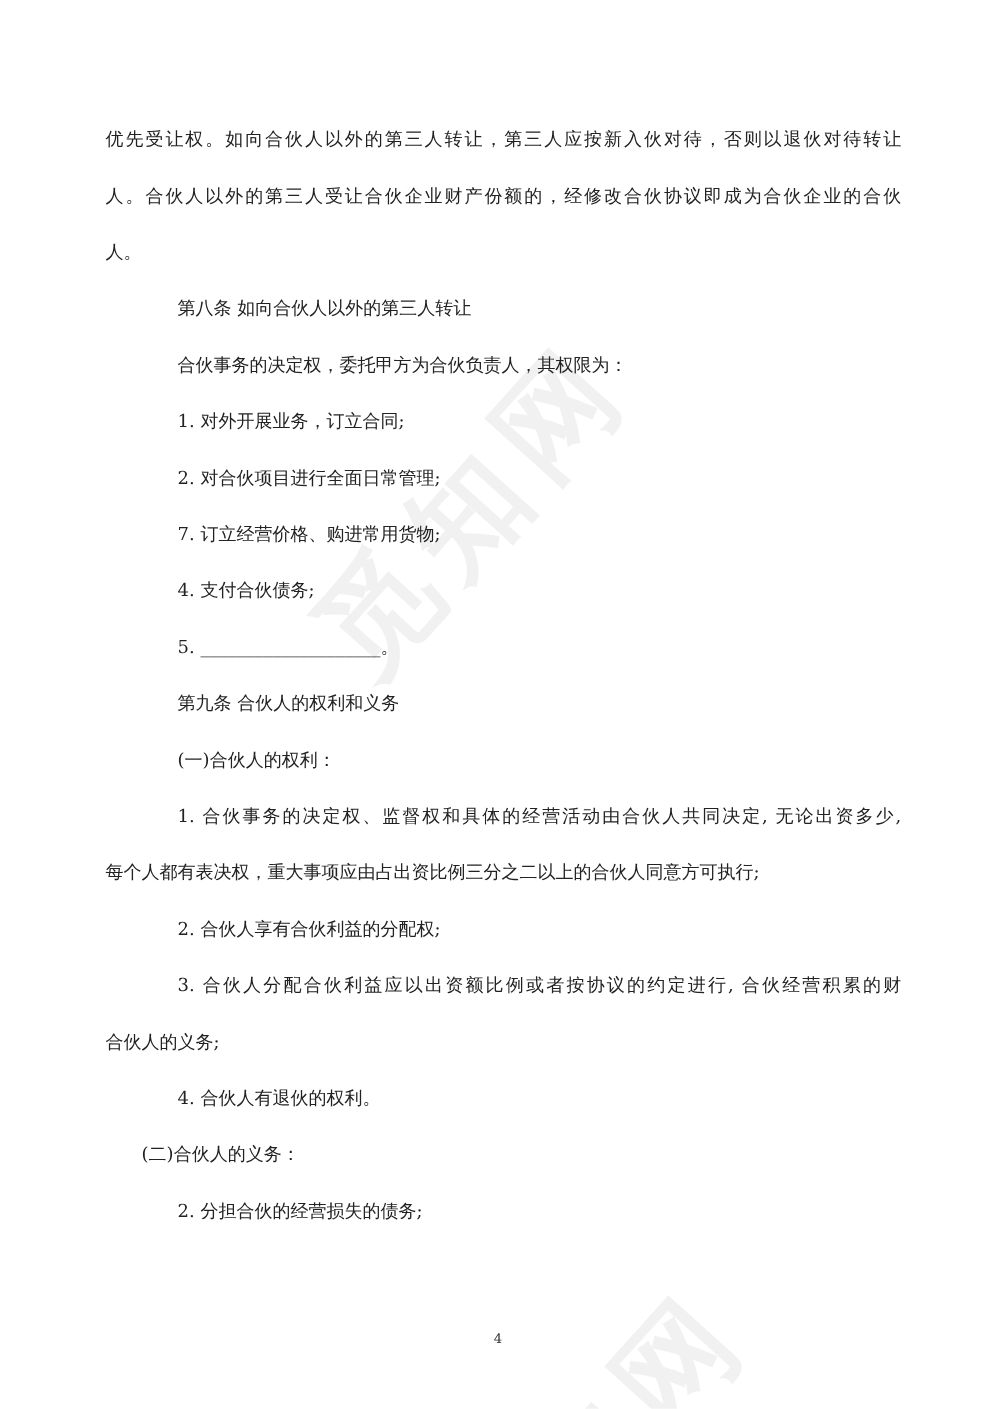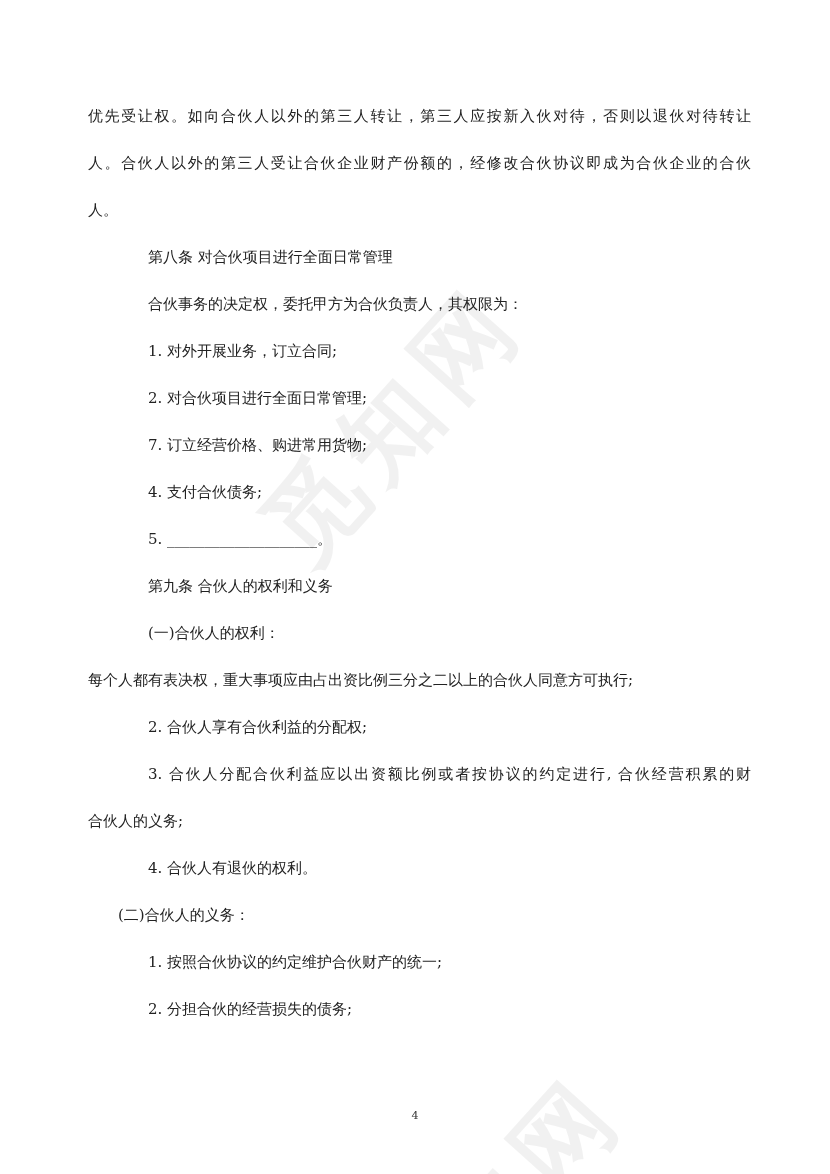--- a/index.html
+++ b/index.html
@@ -73,41 +73,41 @@
 
   <div class="watermark wm-1">觅知网</div>
   <div class="watermark wm-2">觅知网</div>
 
   <div class="body-text">
 
     <div class="line justify">优先受让权。如向合伙人以外的第三人转让，第三人应按新入伙对待，否则以退伙对待转让</div>
     <div class="line justify">人。合伙人以外的第三人受让合伙企业财产份额的，经修改合伙协议即成为合伙企业的合伙</div>
     <div class="line">人。</div>
 
-    <div class="line indent">第八条  对合伙项目进行全面日常管理</div>
+    <div class="line indent">第八条  如向合伙人以外的第三人转让</div>
     <div class="line indent">合伙事务的决定权，委托甲方为合伙负责人，其权限为：</div>
     <div class="line indent">1. 对外开展业务，订立合同;</div>
     <div class="line indent">2. 对合伙项目进行全面日常管理;</div>
     <div class="line indent">7. 订立经营价格、购进常用货物;</div>
     <div class="line indent">4. 支付合伙债务;</div>
     <div class="line indent">5. ____________________。</div>
 
     <div class="line indent">第九条  合伙人的权利和义务</div>
     <div class="line indent">(一)合伙人的权利：</div>
 
+    <div class="line indent justify">1. 合伙事务的决定权、监督权和具体的经营活动由合伙人共同决定, 无论出资多少,</div>
     <div class="line">每个人都有表决权，重大事项应由占出资比例三分之二以上的合伙人同意方可执行;</div>
 
     <div class="line indent">2. 合伙人享有合伙利益的分配权;</div>
 
     <div class="line indent justify">3. 合伙人分配合伙利益应以出资额比例或者按协议的约定进行, 合伙经营积累的财</div>
     <div class="line">合伙人的义务;</div>
 
     <div class="line indent">4. 合伙人有退伙的权利。</div>
 
     <div class="line indent-small">(二)合伙人的义务：</div>
-    <div class="line indent">1. 按照合伙协议的约定维护合伙财产的统一;</div>
     <div class="line indent">2. 分担合伙的经营损失的债务;</div>
 
   </div>
 
   <div class="page-number">4</div>
 
 </div>
 
 </body></html>

